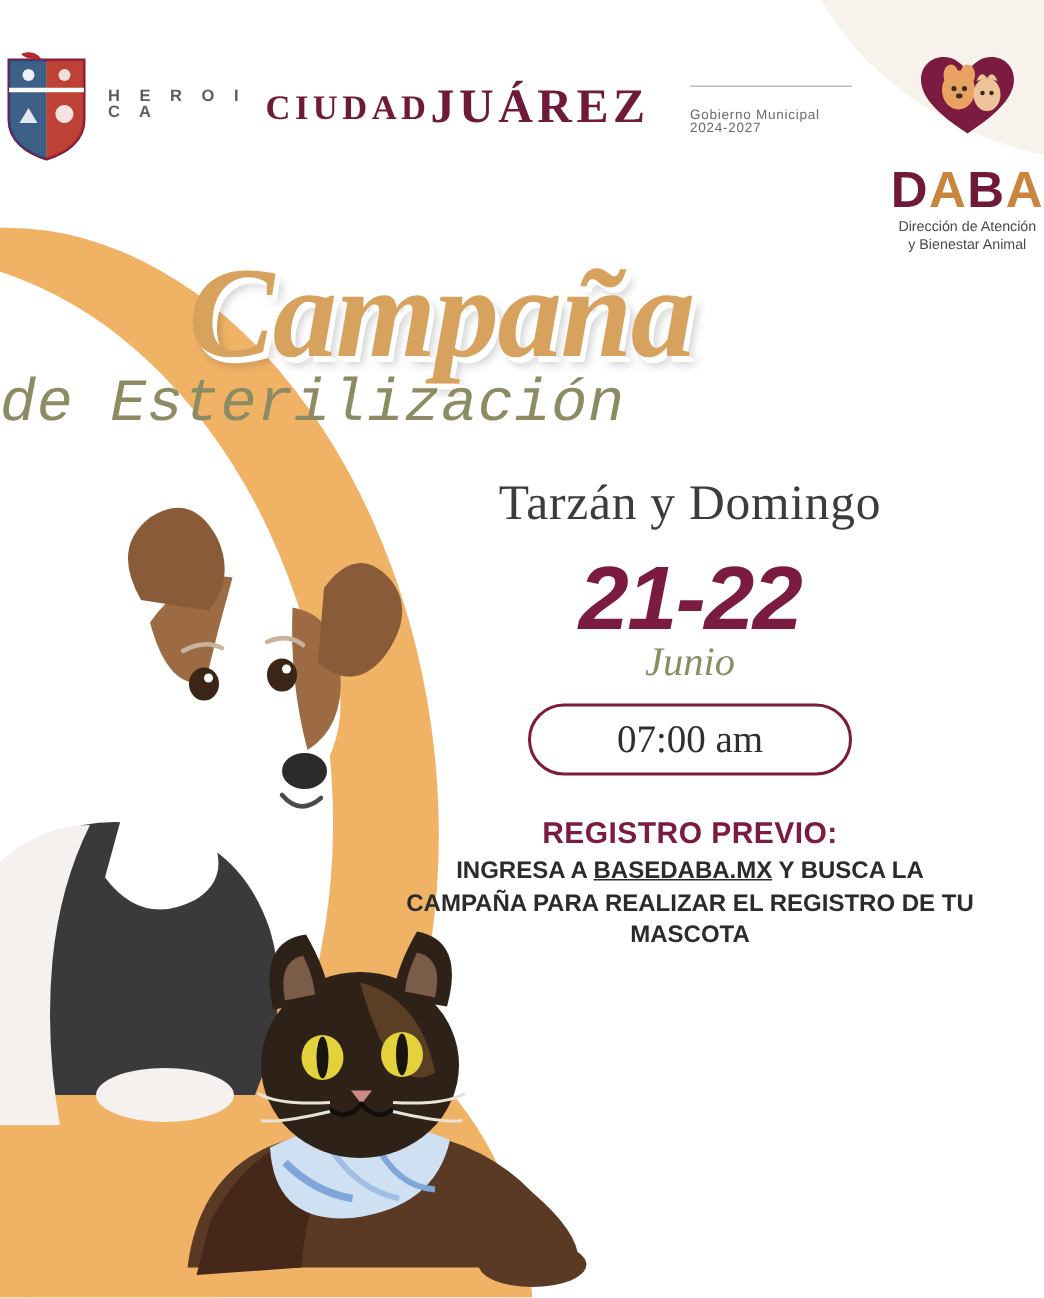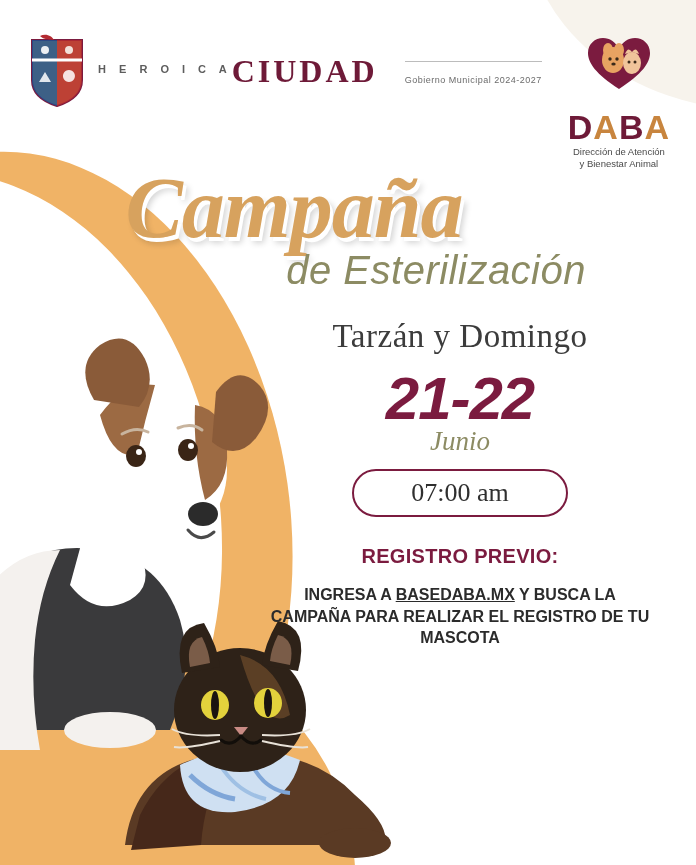--- a/index.html
+++ b/index.html
@@ -90,21 +90,21 @@
   }
   .city-heroica {
     font-size: 11px;
     letter-spacing: 5px;
     color: #5d5d5d;
     font-weight: bold;
     margin-bottom: 3px;
   }
   .city-name1 {
     font-family: "Liberation Serif", serif;
-    font-size: 32px;
+    font-size: 23px;
     letter-spacing: 3px;
     color: #6e1a38;
     font-weight: bold;
   }
   .city-name2 {
     font-family: "Liberation Serif", serif;
     font-size: 32px;
     letter-spacing: 3px;
     color: #6e1a38;
     font-weight: bold;
@@ -163,22 +163,22 @@
     font-size: 86px;
     color: #d7a25e;
     letter-spacing: -1px;
     text-shadow: 3px 4px 0 #ffffff, 5px 6px 6px rgba(0,0,0,0.18);
   }
   .title-sub {
     position: absolute;
     left: 0;
     top: 248px;
     width: 586px;
-    text-align: right;
-    font-family: Liberation Sans, sans-serif;
+    text-align: left;
+    font-family: Liberation Mono, monospace;
     font-style: italic;
     font-size: 40px;
     color: #8c8b63;
     letter-spacing: 0.5px;
   }
 
   
   .right-col {
     position: absolute;
     right: 36px;
@@ -252,21 +252,21 @@
   }
 
   .registro-title {
     margin-top: 28px;
     font-weight: bold;
     font-size: 20px;
     color: #7b1b3f;
     letter-spacing: 0.3px;
   }
   .registro-body {
-    margin-top: 16px;
+    margin-top: 2px;
     font-weight: bold;
     font-size: 16px;
     color: #2b2b2b;
     line-height: 1.35;
     padding: 0 8px;
   }
   .registro-body .u { text-decoration: underline; }
 
   
   .dog-wrap {
@@ -306,20 +306,21 @@
           <path d="M14 2 c6 -3 12 0 14 4 c-5 -1 -10 0 -14 -4 Z" fill="#b42a31"></path>
           <circle cx="19" cy="16" r="4" fill="#ffffff" opacity="0.9"></circle>
           <circle cx="43" cy="16" r="4" fill="#f7f3ec" opacity="0.9"></circle>
           <path d="M19 38 l6 10 l-12 0 Z" fill="#ffffff" opacity="0.85"></path>
           <path d="M43 36 a6 6 0 1 1 -0.1 0" fill="#ffffff" opacity="0.85"></path>
         </svg>
       </div>
       <div class="city-text">
         <div class="city-heroica">H E R O I C A</div>
         <div class="city-name1">CIUDAD</div>
+        <div class="city-name2">JUÁREZ</div>
         <div class="city-sub">Gobierno Municipal 2024-2027</div>
       </div>
     </div>
 
     <div class="daba-block">
       <div class="daba-heart">
         <svg width="66" height="56" viewBox="0 0 66 56">
           <path d="M33 53 C10 38 2 27 2 17 C2 8 9 2 17 2 C24 2 29 6 33 12 C37 6 42 2 49 2 C57 2 64 8 64 17 C64 27 56 38 33 53 Z" fill="#7b1b3f"></path>
           <ellipse cx="27" cy="24" rx="11" ry="13" fill="#e8a362"></ellipse>
           <ellipse cx="22" cy="14" rx="5" ry="7" fill="#e8a362"></ellipse>

